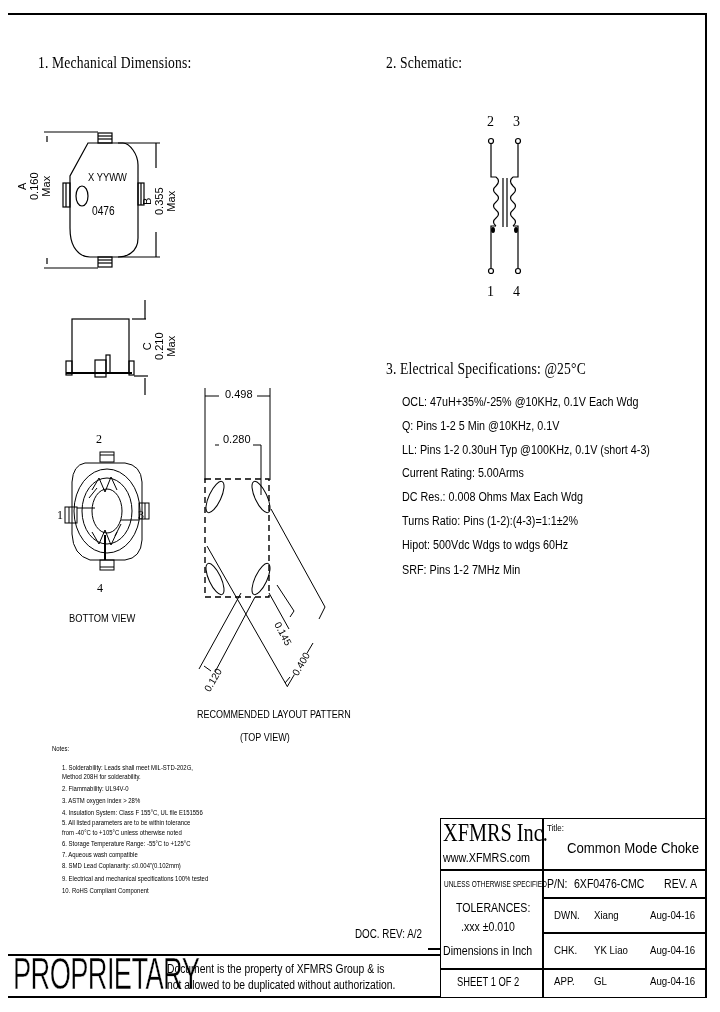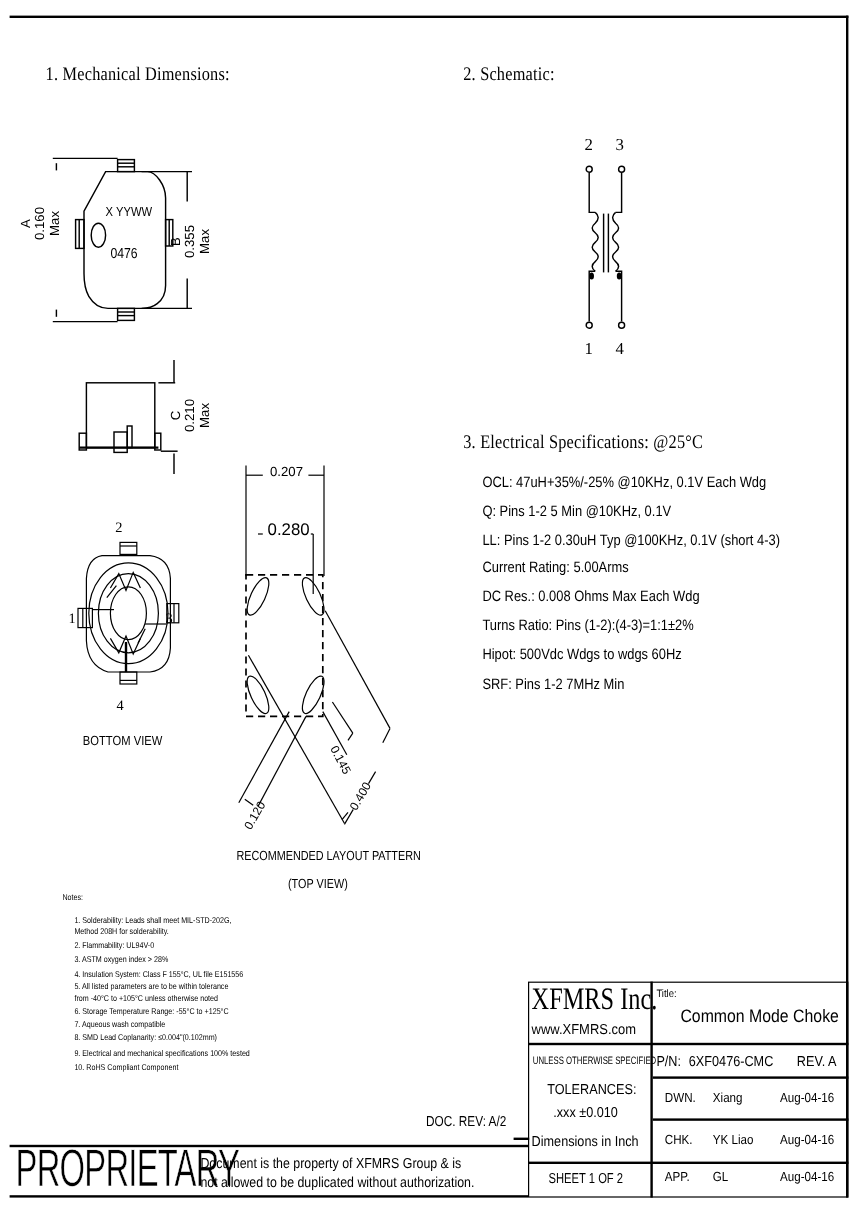--- a/index.html
+++ b/index.html
@@ -155,22 +155,22 @@
       <line x1="130" y1="222" x2="124" y2="234"></line>
       <line x1="92" y1="302" x2="118" y2="258"></line>
       <line x1="82" y1="200" x2="99" y2="226"></line>
       <line x1="99" y1="226" x2="95" y2="232"></line>
       <line x1="60" y1="212" x2="20" y2="287"></line>
       <line x1="46" y1="208" x2="4" y2="284"></line>
       <line x1="9" y1="281" x2="16" y2="286"></line>
       <line x1="95" y1="292" x2="90" y2="298"></line>
     </g>
   </svg>
-  <div class="abs sans" style="left:224px; top:388px; font-size:11px; background:#fff; padding:0 1px;">0.207</div>
-  <div class="abs sans" style="left:222px; top:433px; font-size:14px; background:#fff; padding:0 1px;">0.280</div>
+  <div class="abs sans" style="left:224px; top:388px; font-size:11px; background:#fff; padding:0 1px;">0.498</div>
+  <div class="abs sans" style="left:222px; top:433px; font-size:11px; background:#fff; padding:0 1px;">0.280</div>
   <div class="abs sans" style="left:282px; top:620px; font-size:10px; transform:rotate(62deg); transform-origin:left top; white-space:nowrap;">0.145</div>
   <div class="abs sans" style="left:290px; top:672px; font-size:10px; transform:rotate(-60deg); transform-origin:left top; white-space:nowrap; background:#fff;">0.400</div>
   <div class="abs sans" style="left:202px; top:688px; font-size:10px; transform:rotate(-60deg); transform-origin:left top; white-space:nowrap;">0.120</div>
   <div class="abs sans" style="left:197px; top:708px; font-size:11px; transform:scaleX(0.82); transform-origin:left top; white-space:nowrap;">RECOMMENDED LAYOUT PATTERN</div>
   <div class="abs sans" style="left:240px; top:731px; font-size:11px; transform:scaleX(0.82); transform-origin:left top; white-space:nowrap;">(TOP VIEW)</div>
 </div>
 
 <div>
   <div class="abs serif" style="left:487px; top:114px; font-size:14px;">2</div>
   <div class="abs serif" style="left:513px; top:114px; font-size:14px;">3</div>

